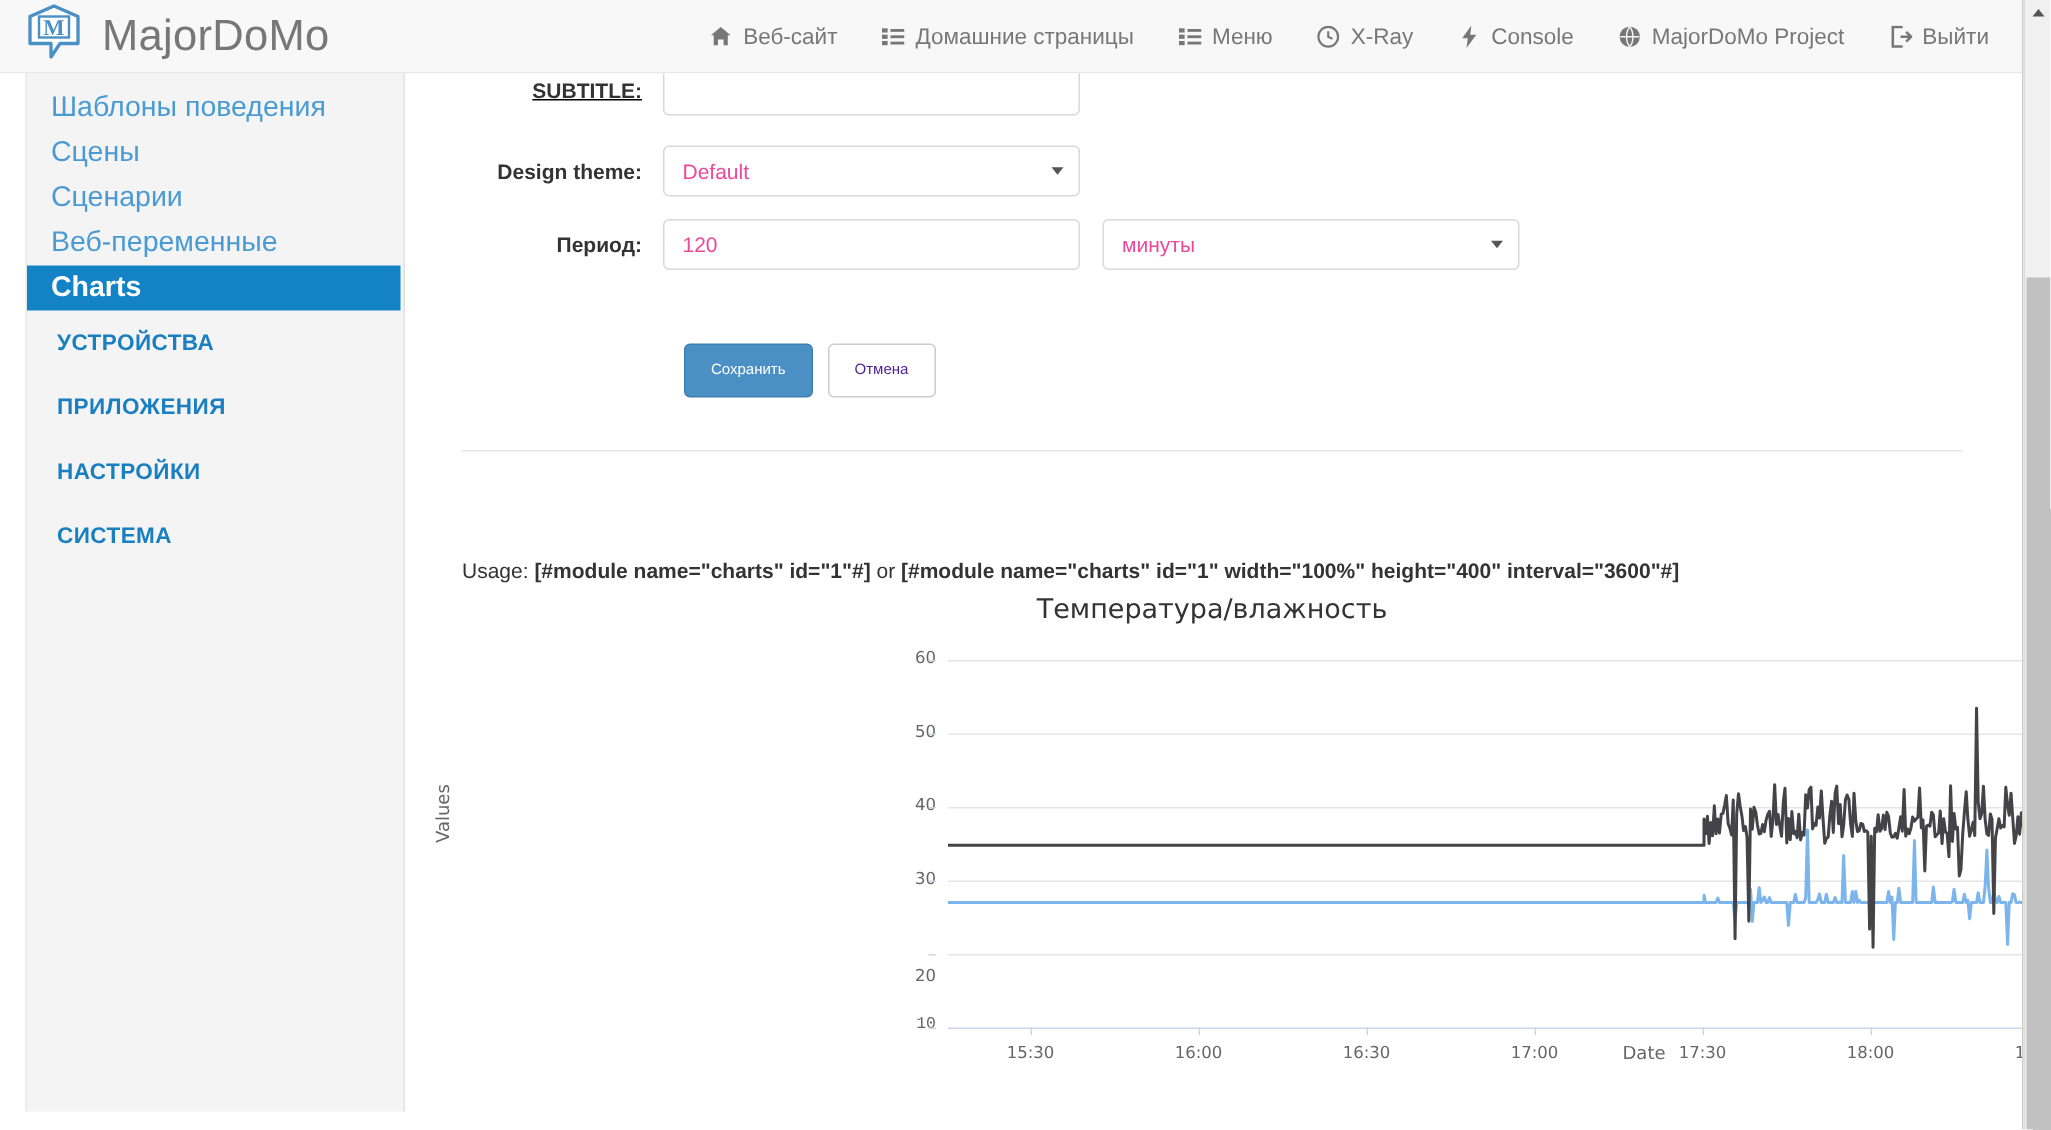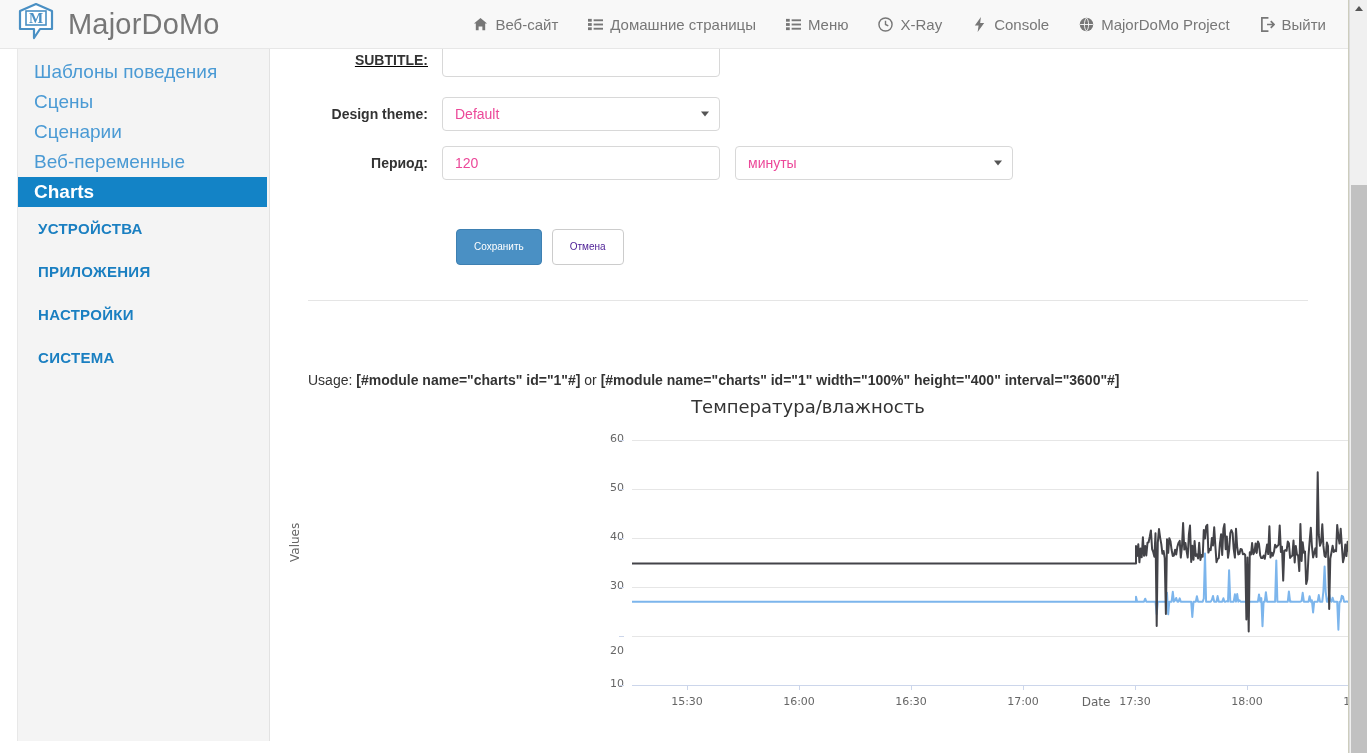--- a/index.html
+++ b/index.html
@@ -316,21 +316,21 @@
     <div class="usage">
       <span>Usage: </span><b>[#module name="charts" id="1"#]</b><span> or </span><b>[#module name="charts" id="1" width="100%" height="400" interval="3600"#]</b>
     </div>
 
     <div class="chart">
       <div class="chart-title">Температура/влажность</div>
 
       <div class="ylabel">Values</div>
 
       <div class="ytickwrap" id="yticks">
-          <div class="ytick" style="top: 245px;">10</div>
+          <div class="ytick" style="top: 245px; font-family: Liberation Mono, monospace;">10</div>
           <div class="ytick-mark" style="top: 245px; left: 43px;"></div>
           <div class="ytick" style="top: 212px;">20</div>
           <div class="ytick-mark" style="top: 196px; left: 43px;"></div>
           <div class="ytick" style="top: 147px;">30</div>
           <div class="ytick-mark" style="top: 147px; left: 43px;"></div>
           <div class="ytick" style="top: 98px;">40</div>
           <div class="ytick-mark" style="top: 98px; left: 43px;"></div>
           <div class="ytick" style="top: 49px;">50</div>
           <div class="ytick-mark" style="top: 49px; left: 43px;"></div>
           <div class="ytick" style="top: 0px;">60</div>

